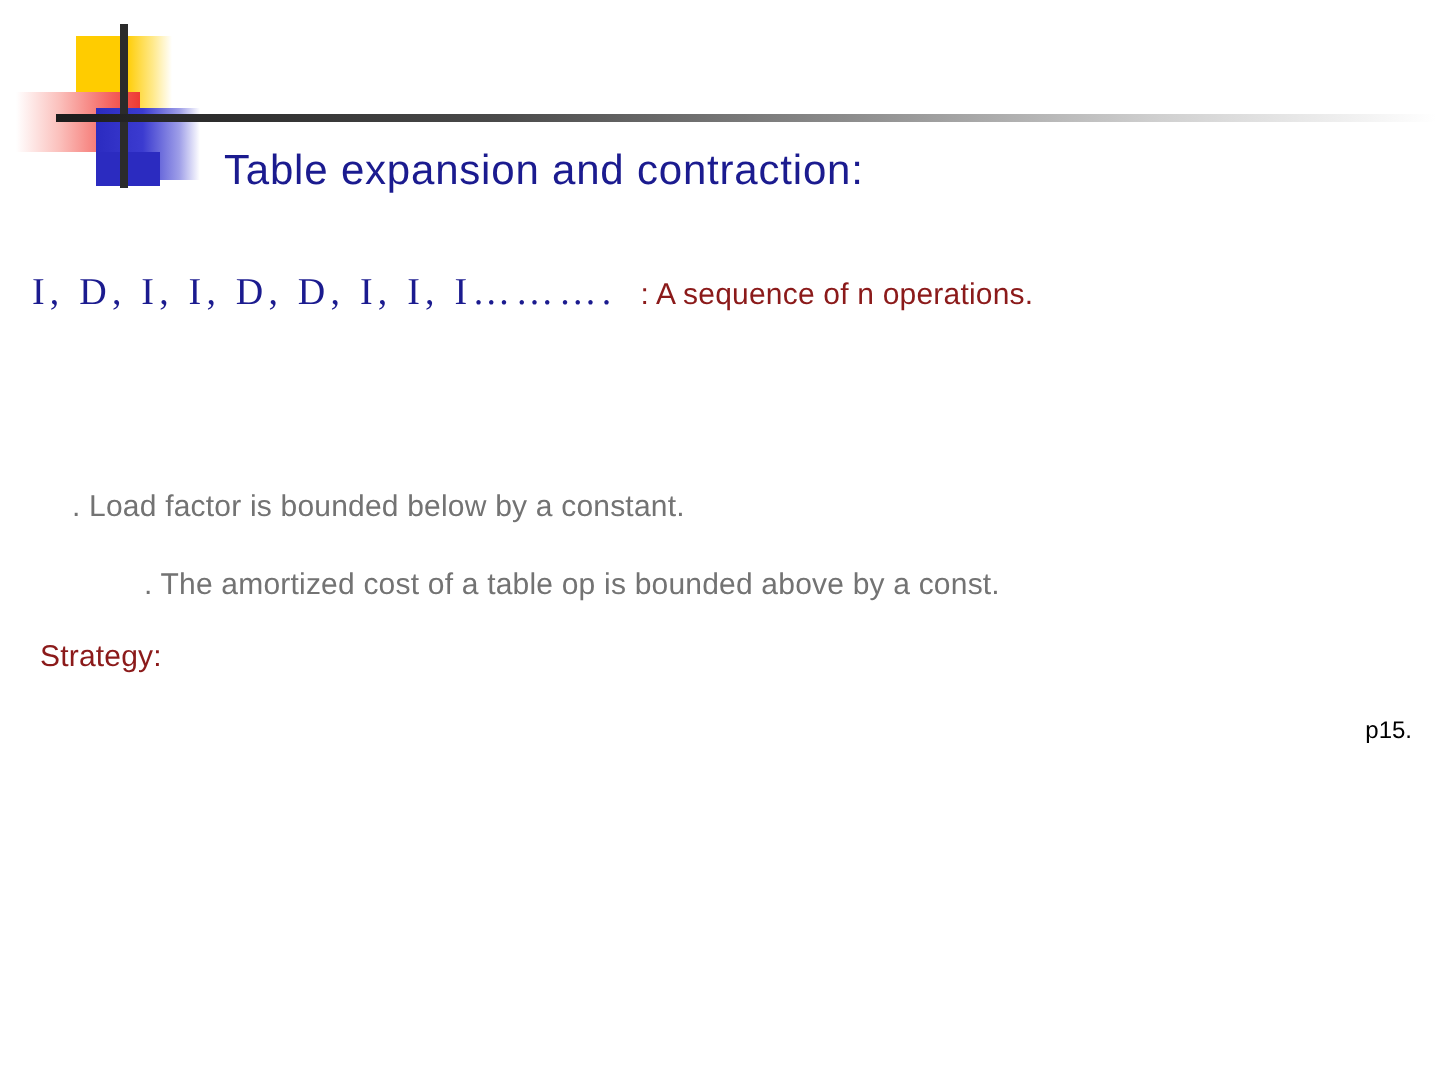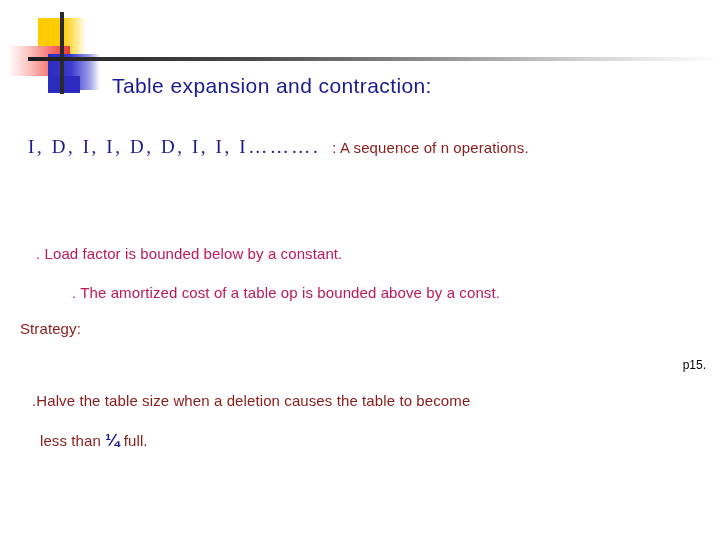--- a/index.html
+++ b/index.html
@@ -86,21 +86,21 @@
     top: 74px;
     font-size: 21px;
     color: #1B1B8F;
     letter-spacing: 0.4px;
     white-space: nowrap;
   }
 
   
   .seq-line {
     position: absolute;
-    left: 28px;
+    left: 16px;
     top: 136px;
     white-space: nowrap;
   }
   .seq-ops {
     font-family: "Liberation Serif", serif;
     font-size: 19px;
     color: #1B1B8F;
     letter-spacing: 2.6px;
   }
   .seq-note {
@@ -114,21 +114,21 @@
   .heading-red {
     position: absolute;
     font-size: 15px;
     color: #8B1A1A;
     white-space: nowrap;
     letter-spacing: 0.1px;
   }
   .bullet-green {
     position: absolute;
     font-size: 15px;
-    color: #be185d;
+    color: #737373;
     white-space: nowrap;
     letter-spacing: 0.1px;
   }
   .bullet-red {
     position: absolute;
     font-size: 15px;
     color: #8B1A1A;
     white-space: nowrap;
     letter-spacing: 0.1px;
   }
@@ -177,19 +177,17 @@
   </div>
 
 
   <div class="bullet-green" id="prop-1">. Load factor is bounded below by a constant.</div>
 
   <div class="bullet-green" id="prop-2">. The amortized cost of a table op is bounded above by a const.</div>
 
   <div class="heading-red" id="strategy-heading">Strategy:</div>
 
 
-  <div class="bullet-red" id="strat-2">.Halve the table size when a deletion causes the table to become</div>
 
-  <div class="bullet-red" id="strat-2-cont"><span>less than </span><span class="frac">¼</span><span> full.</span></div>
 
   <div class="page-number">p15.</div>
 
 </div>
 
 </body></html>

